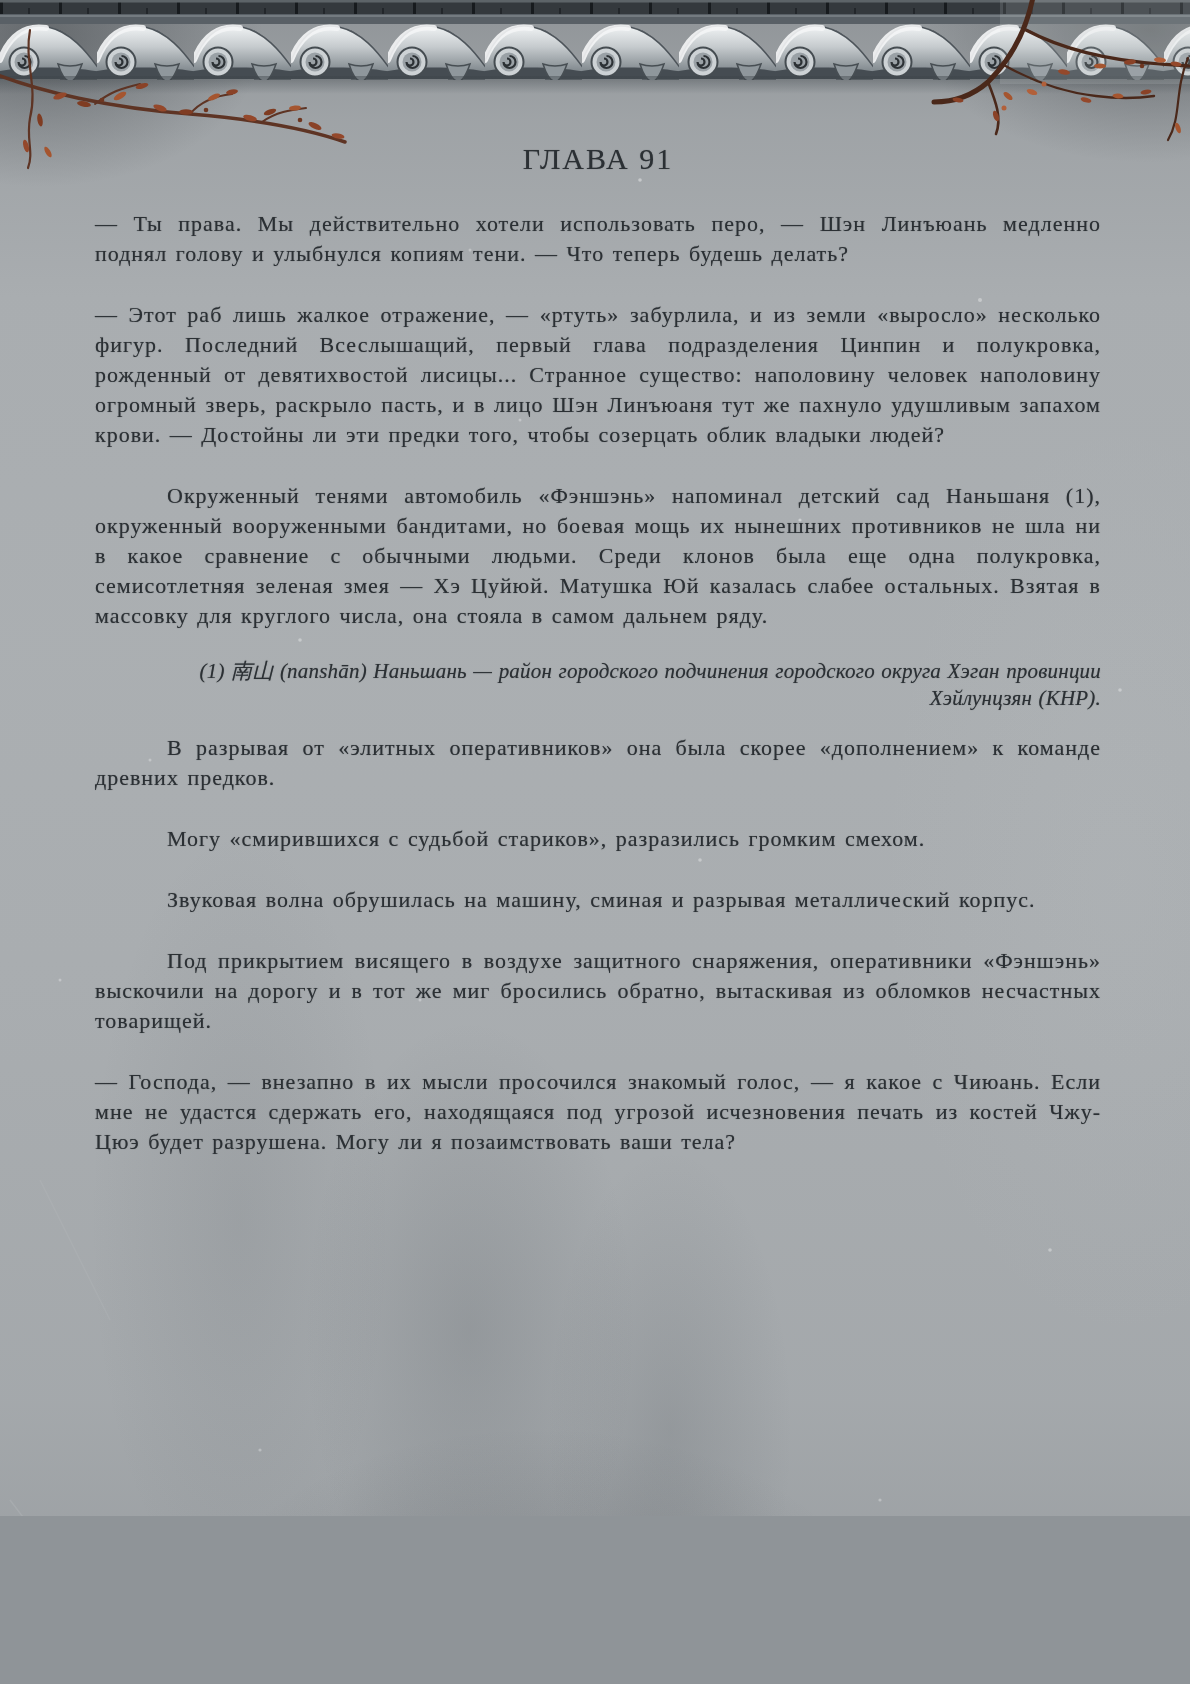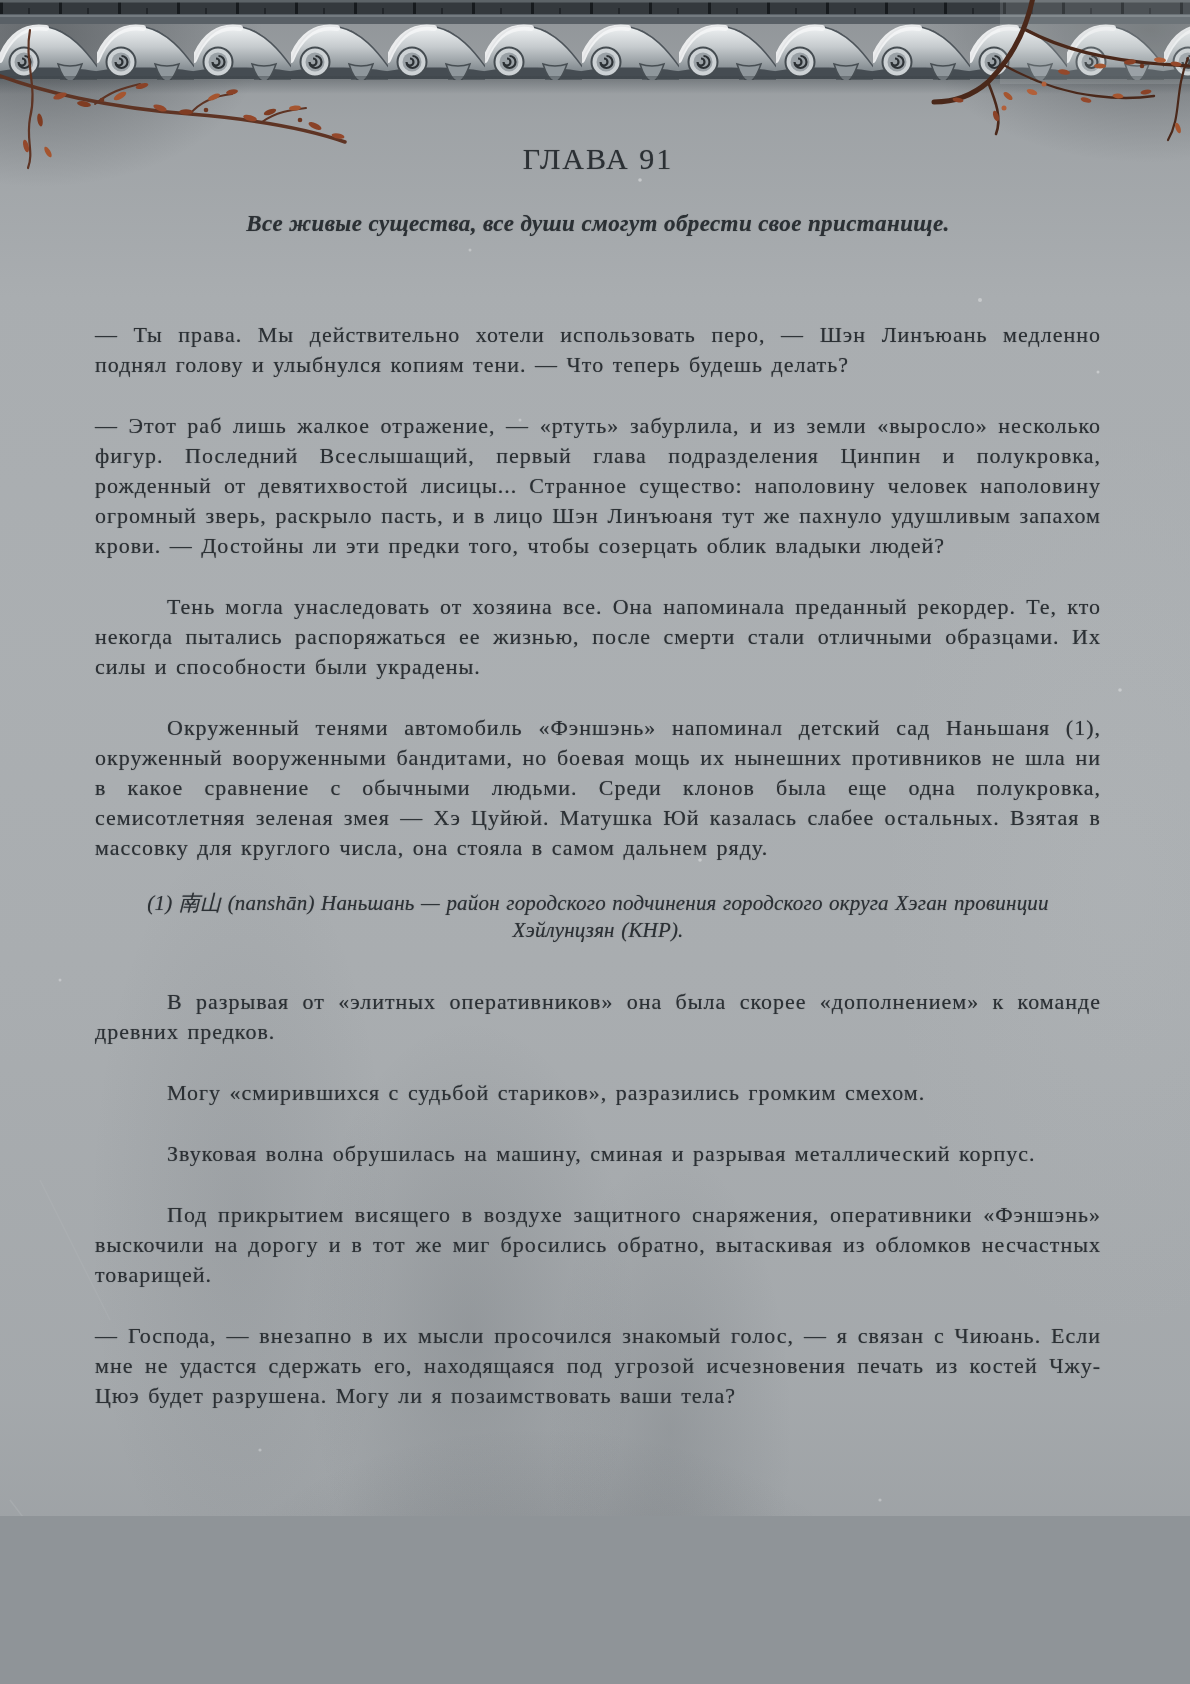--- a/index.html
+++ b/index.html
@@ -34,22 +34,22 @@
   .epigraph {
     margin:0 0 81px; font-size:23px; line-height:30px;
     font-weight:700; font-style:italic; text-align:center; letter-spacing:0.4px;
   }
   p.para {
     margin:0 0 31px; font-size:22px; line-height:30px; text-align:justify;
     text-indent:72px; letter-spacing:1px; word-spacing:2px;
   }
   p.para.dialogue { text-indent:0; }
   p.footnote {
-    margin:-4px 0 43px; font-size:21px; line-height:27px; font-style:italic;
-    text-align:center; letter-spacing:0.2px; word-spacing:1px;
+    margin:-4px 0 21px; font-size:21px; line-height:27px; font-style:italic;
+    text-align:right; letter-spacing:0.2px; word-spacing:1px;
   }
 </style>
 </head>
 <body>
 
 <div class="page">
 
   <svg class="roof" width="1190" height="94" viewBox="0 0 1190 94">
     <defs>
       <linearGradient id="wg" x1="0" y1="0" x2="0" y2="1">
@@ -163,26 +163,24 @@
     </g>
     <g stroke="#eceef0" stroke-width="1.4">
       <path d="M10 1500 L150 1684" opacity="0.10"></path>
       <path d="M0 1560 L90 1684" opacity="0.08"></path>
       <path d="M40 1180 L110 1320" opacity="0.06"></path>
     </g>
   </svg>
 
   <div class="content">
     <h1 class="title">ГЛАВА 91</h1>
-    <div class="epigraph">Все живые существа, все души смогут обрести свое пристанище.</div>
 
     <p class="para dialogue">— Ты права. Мы действительно хотели использовать перо, — Шэн Линъюань медленно поднял голову и улыбнулся копиям тени. — Что теперь будешь делать?</p>
     <p class="para dialogue">— Этот раб лишь жалкое отражение, — «ртуть» забурлила, и из земли «выросло» несколько фигур. Последний Всеслышащий, первый глава подразделения Цинпин и полукровка, рожденный от девятихвостой лисицы... Странное существо: наполовину человек наполовину огромный зверь, раскрыло пасть, и в лицо Шэн Линъюаня тут же пахнуло удушливым запахом крови. — Достойны ли эти предки того, чтобы созерцать облик владыки людей?</p>
-    <p class="para">Тень могла унаследовать от хозяина все. Она напоминала преданный рекордер. Те, кто некогда пытались распоряжаться ее жизнью, после смерти стали отличными образцами. Их силы и способности были украдены.</p>
     <p class="para">Окруженный тенями автомобиль «Фэншэнь» напоминал детский сад Наньшаня (1), окруженный вооруженными бандитами, но боевая мощь их нынешних противников не шла ни в какое сравнение с обычными людьми. Среди клонов была еще одна полукровка, семисотлетняя зеленая змея — Хэ Цуйюй. Матушка Юй казалась слабее остальных. Взятая в массовку для круглого числа, она стояла в самом дальнем ряду.</p>
     <p class="footnote">(1) 南山 (nanshān) Наньшань — район городского подчинения городского округа Хэган провинции Хэйлунцзян (КНР).</p>
     <p class="para">В разрывая от «элитных оперативников» она была скорее «дополнением» к команде древних предков.</p>
     <p class="para">Могу «смирившихся с судьбой стариков», разразились громким смехом.</p>
     <p class="para">Звуковая волна обрушилась на машину, сминая и разрывая металлический корпус.</p>
     <p class="para">Под прикрытием висящего в воздухе защитного снаряжения, оперативники «Фэншэнь» выскочили на дорогу и в тот же миг бросились обратно, вытаскивая из обломков несчастных товарищей.</p>
-    <p class="para dialogue">— Господа, — внезапно в их мысли просочился знакомый голос, — я связан с Чиюань. Если мне не удастся сдержать его, находящаяся под угрозой исчезновения печать из костей Чжу-Цюэ будет разрушена. Могу ли я позаимствовать ваши тела?</p>
+    <p class="para dialogue">— Господа, — внезапно в их мысли просочился знакомый голос, — я какое с Чиюань. Если мне не удастся сдержать его, находящаяся под угрозой исчезновения печать из костей Чжу-Цюэ будет разрушена. Могу ли я позаимствовать ваши тела?</p>
   </div>
 </div>
 
 </body></html>

